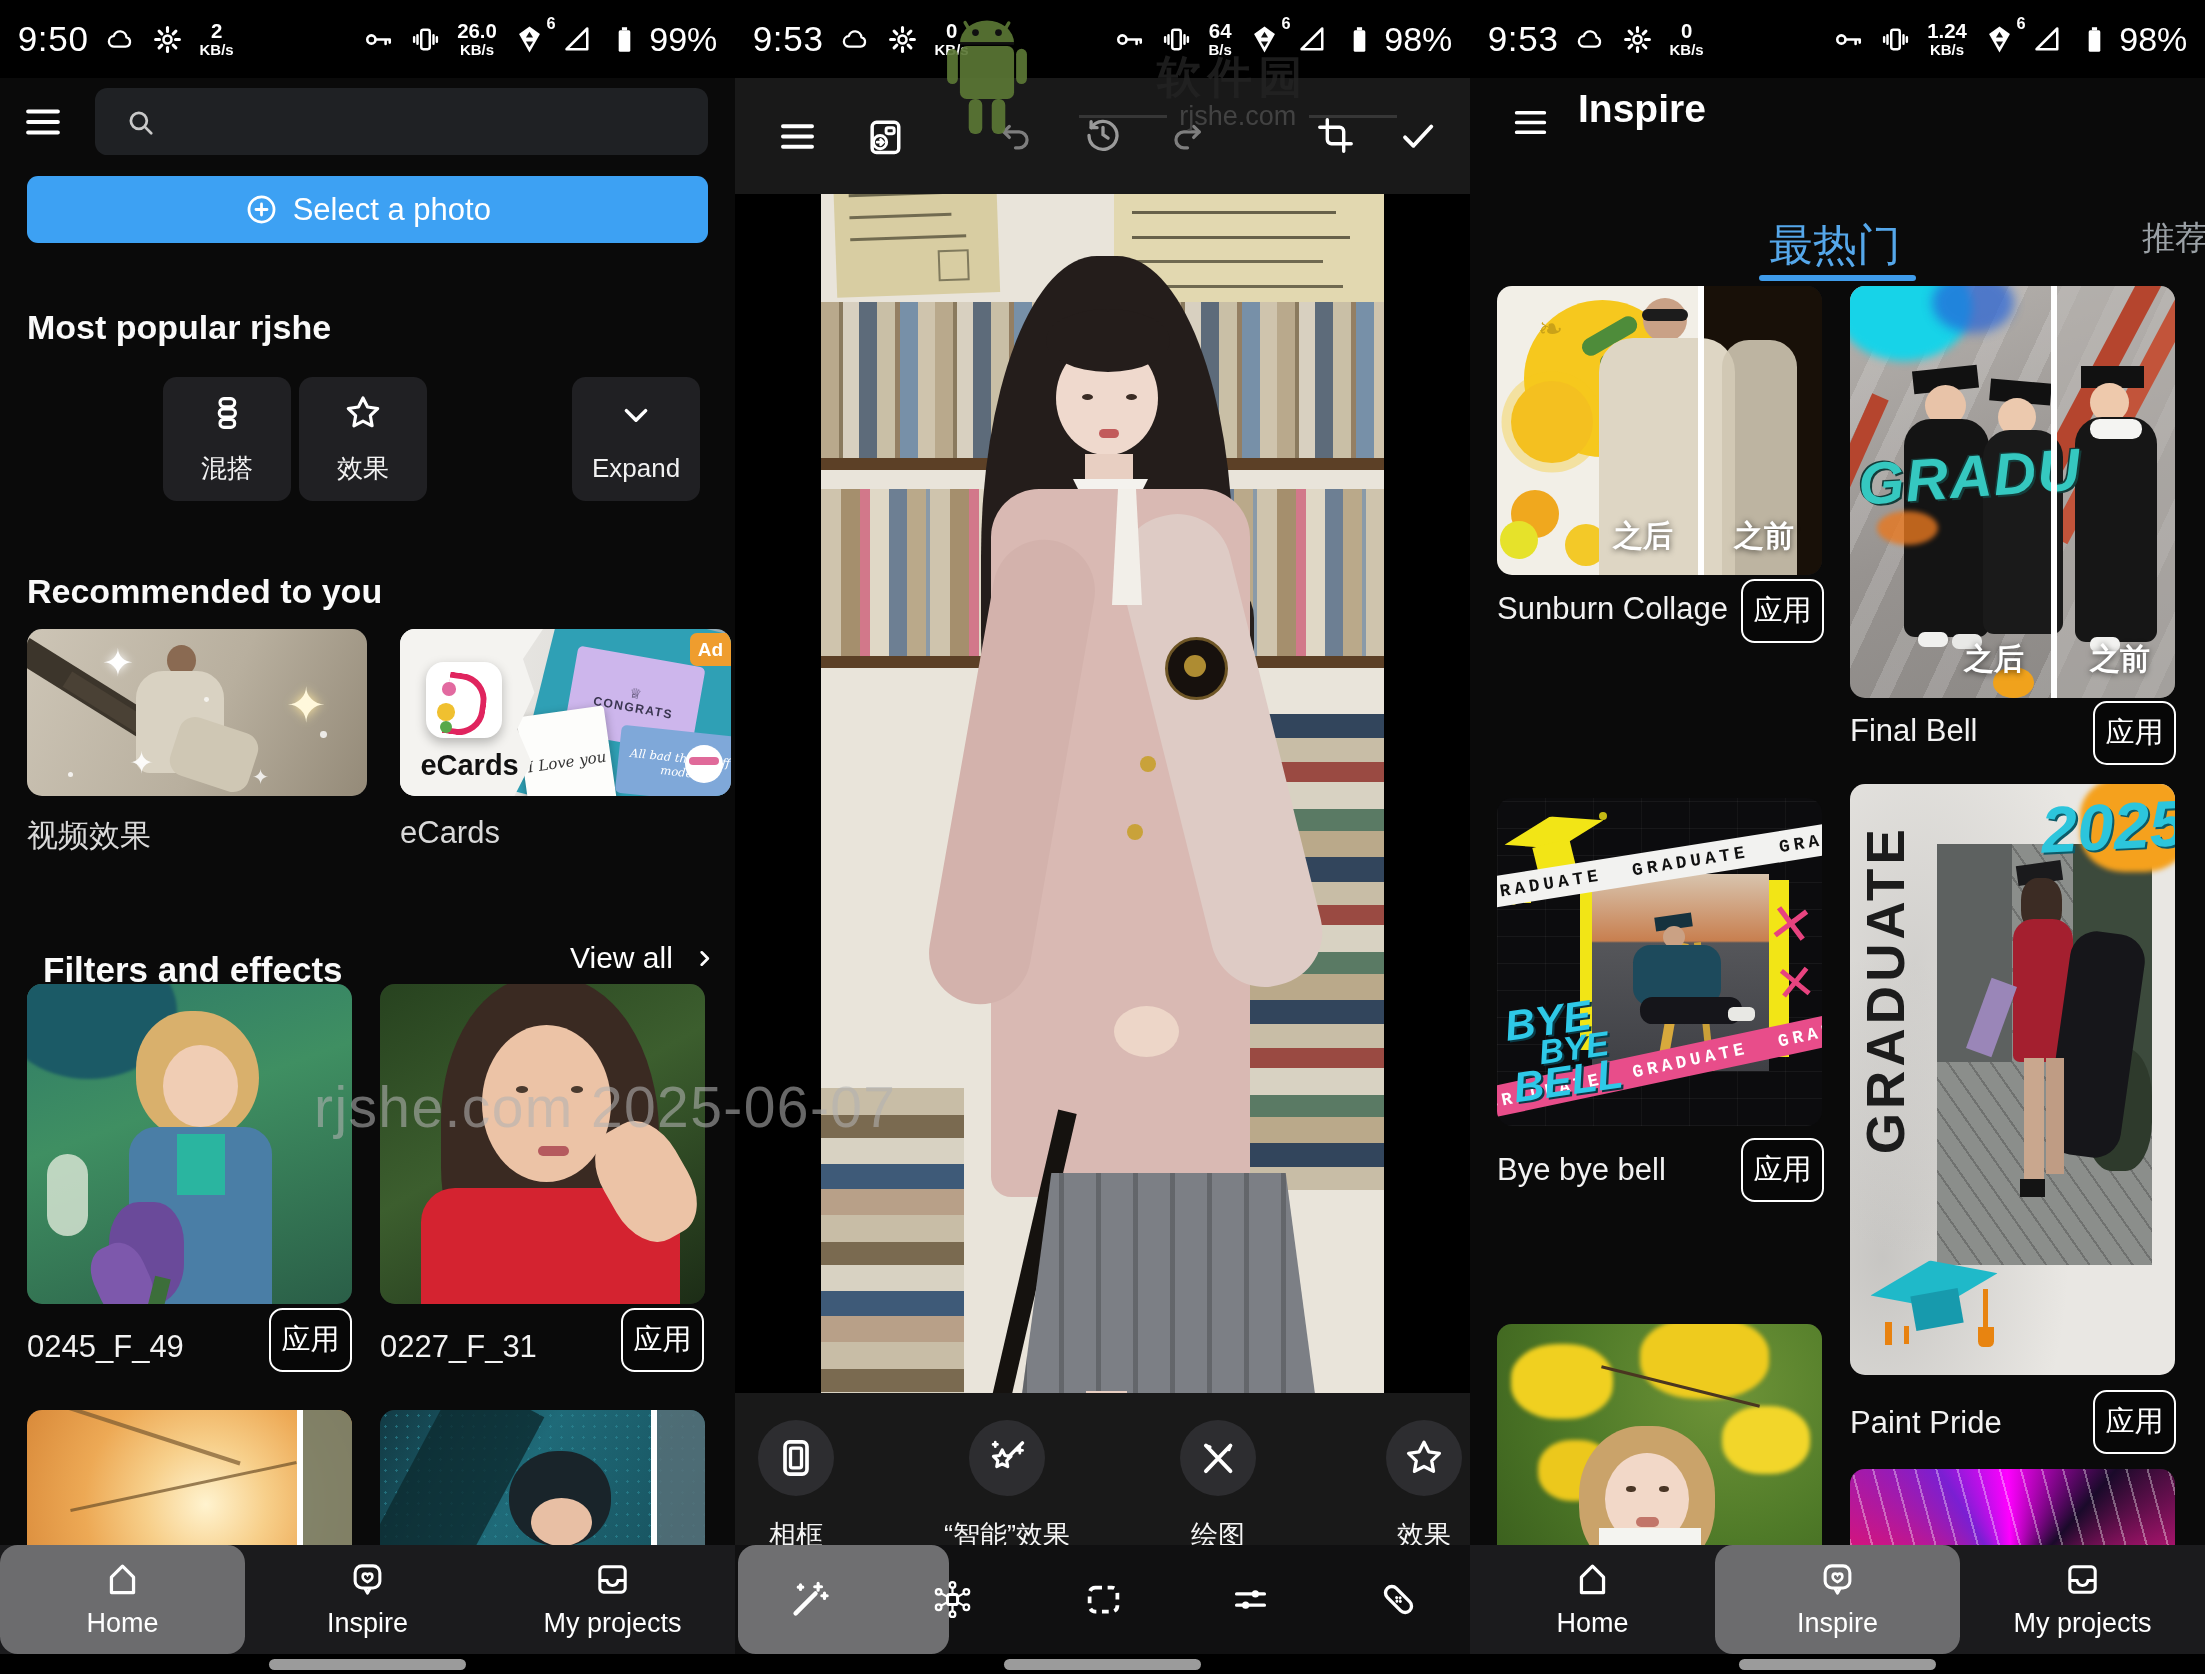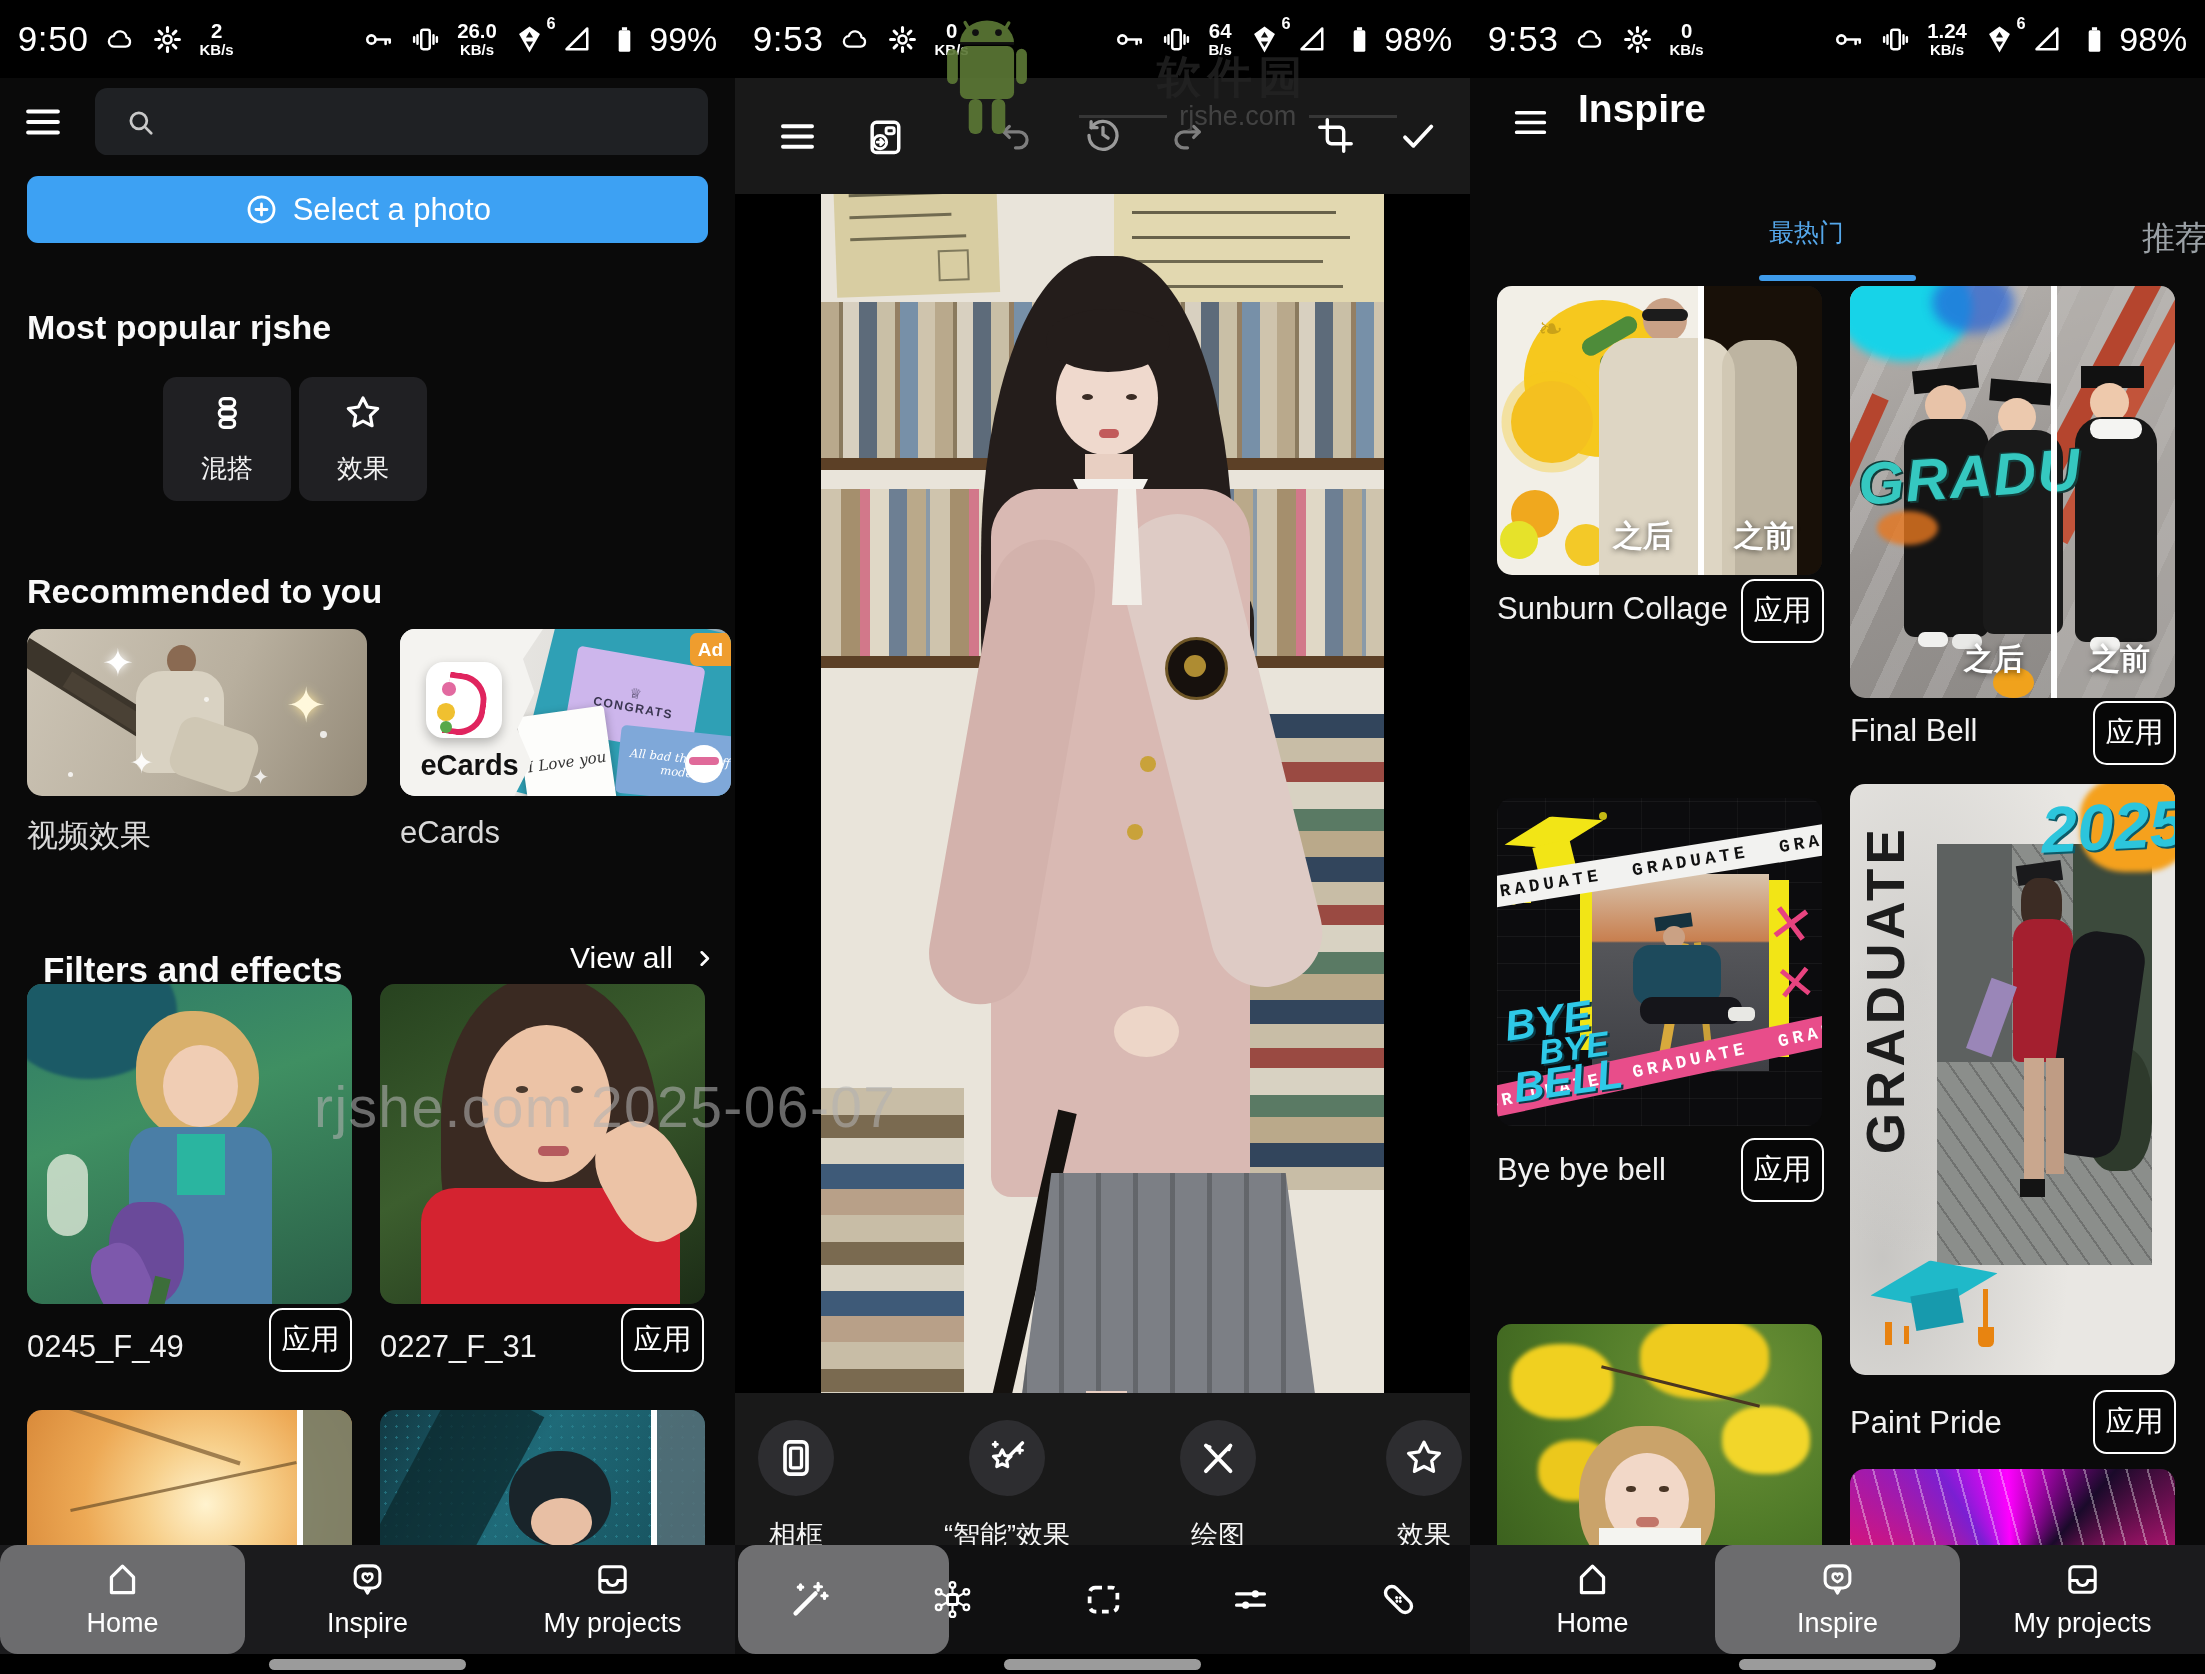--- a/index.html
+++ b/index.html
@@ -280,20 +280,26 @@
           <use href="#i-stack"></use>
         </svg>
     <span>混搭</span>
   </div>
   <div class="tool-tile" style="left:299px">
     <svg class="ic" width="42" height="42" viewBox="0 0 62 62">
           <use href="#i-star"></use>
         </svg>
     <span>效果</span>
   </div>
+  <div class="tool-tile" style="left:572px">
+    <svg class="ic" width="42" height="42" viewBox="0 0 62 62">
+          <use href="#i-chevd"></use>
+        </svg>
+    <span>Expand</span>
+  </div>
 
   <h2 class="sec-title" style="left:27px;top:572px;margin:0">Recommended to you</h2>
 
   <div class="photo-card" style="left:27px;top:629px;width:340px;height:167px">
     <div class="abs" style="inset:0;background:linear-gradient(115deg,#cdc5b6 0%,#b8af9e 55%,#948a78 100%)"></div>
     <div class="abs" style="left:-20.4px;top:61px;width:204px;height:27px;background:#3c352b;transform:rotate(32deg)"></div>
     <div class="abs" style="left:27px;top:88px;width:177px;height:17.7px;background:#4a4135;transform:rotate(32deg)"></div>
     <div class="abs" style="left:140px;top:16.3px;width:29px;height:31px;border-radius:50%;background:#8a6a52"></div>
     <div class="abs" style="left:109px;top:42px;width:88px;height:102px;border-radius:27px 27px 13.6px 13.6px;background:#d9d2c2"></div>
     <div class="abs" style="left:146px;top:95px;width:82px;height:61px;border-radius:16.3px;background:#cfc7b4;transform:rotate(18deg)"></div>
@@ -622,21 +628,21 @@
           </svg>
       <span class="st-batt">98%</span>
     </div>
   </div>
 
   <svg class="ic abs" style="left:41px;top:103px" width="39" height="39" viewBox="0 0 58 58">
         <use href="#i-menu"></use>
       </svg>
   <h1 class="abs" style="left:108px;top:87px;margin:0;font-size:39px;font-weight:700">Inspire</h1>
 
-  <div class="abs" style="left:299px;top:216px;font-size:25px;color:#55a7ea;cursor:pointer"><span>最热门</span></div>
+  <div class="abs" style="left:299px;top:216px;font-size:44px;color:#55a7ea;cursor:pointer"><span>最热门</span></div>
   <div class="abs" style="left:289px;top:275px;width:157px;height:6.1px;background:#3f9ceb;border-radius:3.4px"></div>
   <div class="abs" style="left:672px;top:216px;font-size:33px;color:#9aa0a5;cursor:pointer;white-space:nowrap"><span>推荐</span></div>
 
   <div class="photo-card" style="left:27px;top:286px;width:325px;height:289px">
     <div class="abs" style="left:0;top:0;width:204px;height:289px;background:#f2efe7"></div>
     <div class="abs" style="left:204px;top:0;width:121px;height:289px;background:#181008"></div>
     <div class="abs" style="left:27px;top:13.6px;width:157px;height:157px;border-radius:50%;background:#f6c81e"></div>
     <div class="abs" style="left:13.6px;top:95px;width:82px;height:82px;border-radius:50%;background:#f4c020;box-shadow:0 0 0 9.5px rgba(246,200,30,.35)"></div>
     <div class="abs" style="left:82px;top:41px;width:61px;height:17.7px;border-radius:9.5px;background:#4e8c3a;transform:rotate(-30deg)"></div>
     <div class="abs" style="left:102px;top:75px;width:54px;height:15px;border-radius:8.2px;background:#3f7a30;transform:rotate(20deg)"></div>

